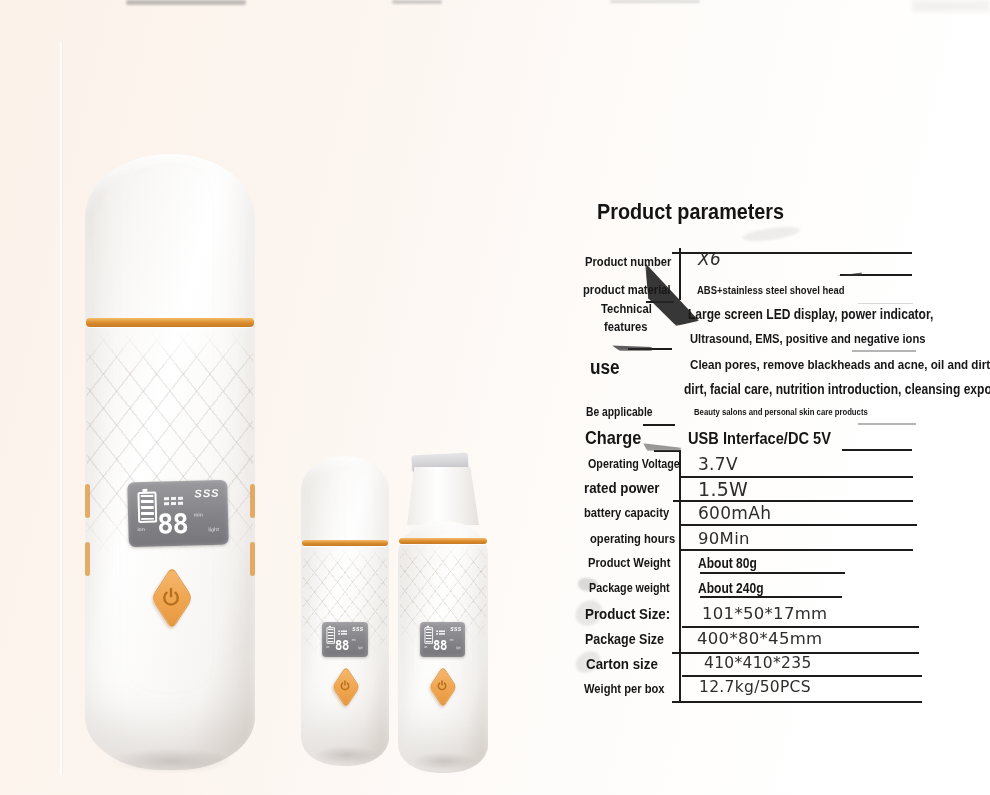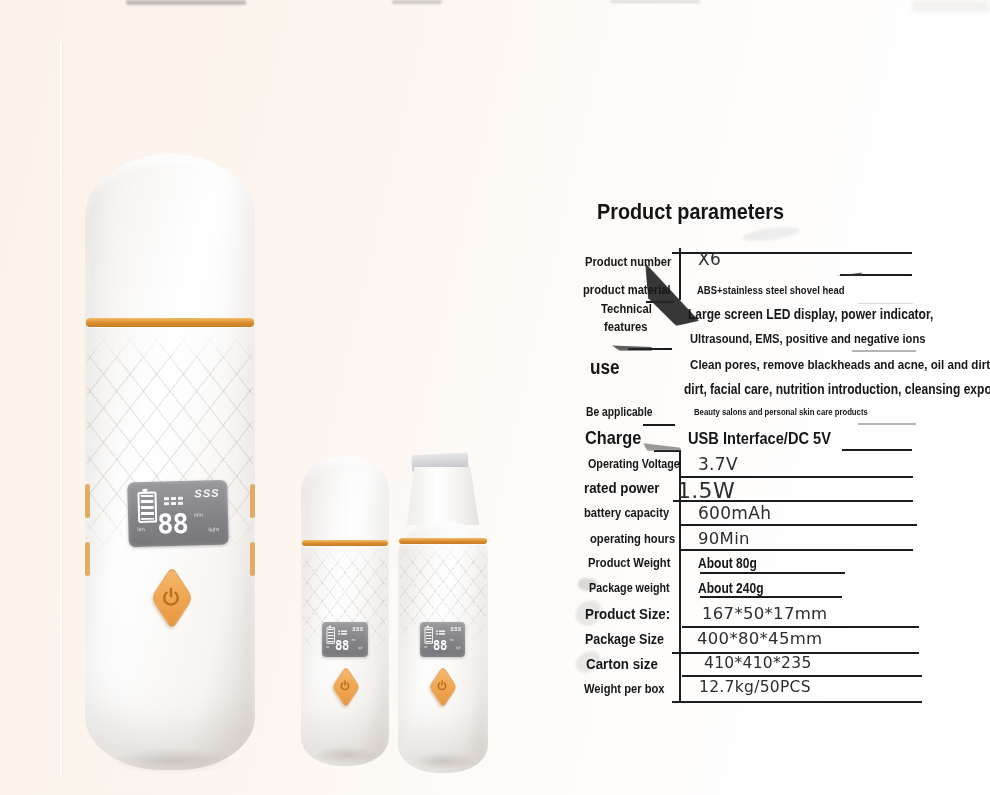--- a/index.html
+++ b/index.html
@@ -211,32 +211,32 @@
   <div class="abs lb" style="left:584px;top:479px;font-size:15.5px;">rated power</div>
   <div class="abs lb" style="left:584px;top:505px;font-size:13px;">battery capacity</div>
   <div class="abs lb" style="left:590px;top:531px;font-size:13px;">operating hours</div>
   <div class="abs lb" style="left:588px;top:555px;font-size:13px;">Product Weight</div>
   <div class="abs lb" style="left:589px;top:581px;font-size:12.5px;">Package weight</div>
   <div class="abs lb" style="left:585px;top:605px;font-size:15.5px;">Product Size:</div>
   <div class="abs lb" style="left:585px;top:631px;font-size:14.5px;">Package Size</div>
   <div class="abs lb" style="left:586px;top:655px;font-size:15.5px;">Carton size</div>
   <div class="abs lb" style="left:584px;top:681px;font-size:13px;">Weight per box</div>
 
-  <div class="abs vl" style="left:698px;top:249px;font-size:17px;">X6</div>
+  <div class="abs vl" style="left:698px;top:249px;font-size:17px;font-style:italic;">X6</div>
   <div class="abs vb" style="left:697px;top:284px;font-size:11px;">ABS+stainless steel shovel head</div>
   <div class="abs vb" style="left:688px;top:306px;font-size:14px;">Large screen LED display, power indicator,</div>
   <div class="abs vb" style="left:690px;top:331px;font-size:13px;">Ultrasound, EMS, positive and negative ions</div>
   <div class="abs vb" style="left:690px;top:357px;font-size:13.5px;">Clean pores, remove blackheads and acne, oil and dirt</div>
   <div class="abs vb" style="left:684px;top:381px;font-size:14px;">dirt, facial care, nutrition introduction, cleansing export</div>
   <div class="abs vb" style="left:694px;top:407px;font-size:9px;">Beauty salons and personal skin care products</div>
   <div class="abs vb" style="left:688px;top:429px;font-size:17px;">USB Interface/DC 5V</div>
   <div class="abs vl" style="left:698px;top:454px;font-size:17px;">3.7V</div>
-  <div class="abs vl" style="left:677px;top:478px;font-size:22px;">1.5W</div>
+  <div class="abs vl" style="left:698px;top:478px;font-size:19px;">1.5W</div>
   <div class="abs vl" style="left:698px;top:503px;font-size:17px;">600mAh</div>
   <div class="abs vl" style="left:698px;top:529px;font-size:16.5px;">90Min</div>
   <div class="abs vb" style="left:698px;top:555px;font-size:14px;">About 80g</div>
   <div class="abs vb" style="left:698px;top:580px;font-size:14px;">About 240g</div>
-  <div class="abs vl" style="left:702px;top:604px;font-size:16.5px;">167*50*17mm</div>
+  <div class="abs vl" style="left:702px;top:604px;font-size:16.5px;">101*50*17mm</div>
   <div class="abs vl" style="left:697px;top:629px;font-size:16.5px;">400*80*45mm</div>
   <div class="abs vl" style="left:704px;top:654px;font-size:15.5px;">410*410*235</div>
   <div class="abs vl" style="left:699px;top:678px;font-size:15.5px;">12.7kg/50PCS</div>
 
 </div>
 
 </body></html>

